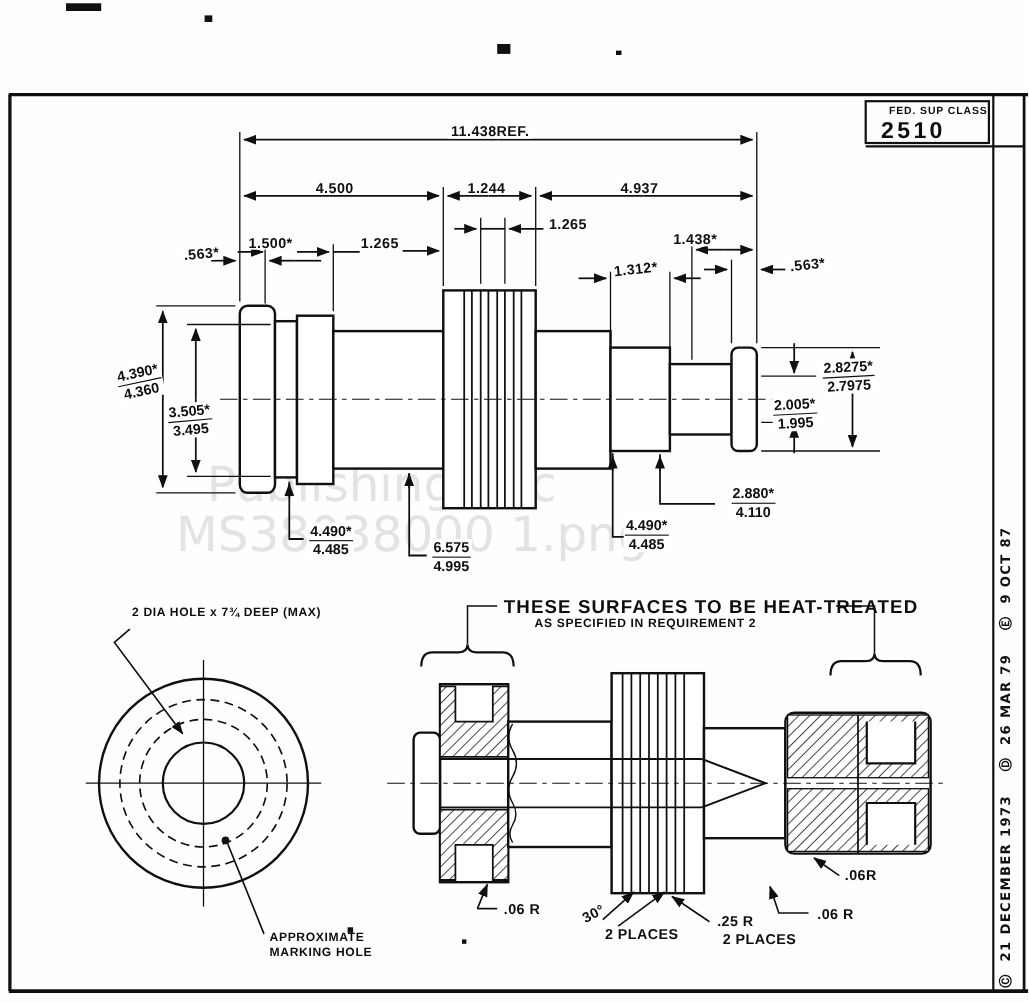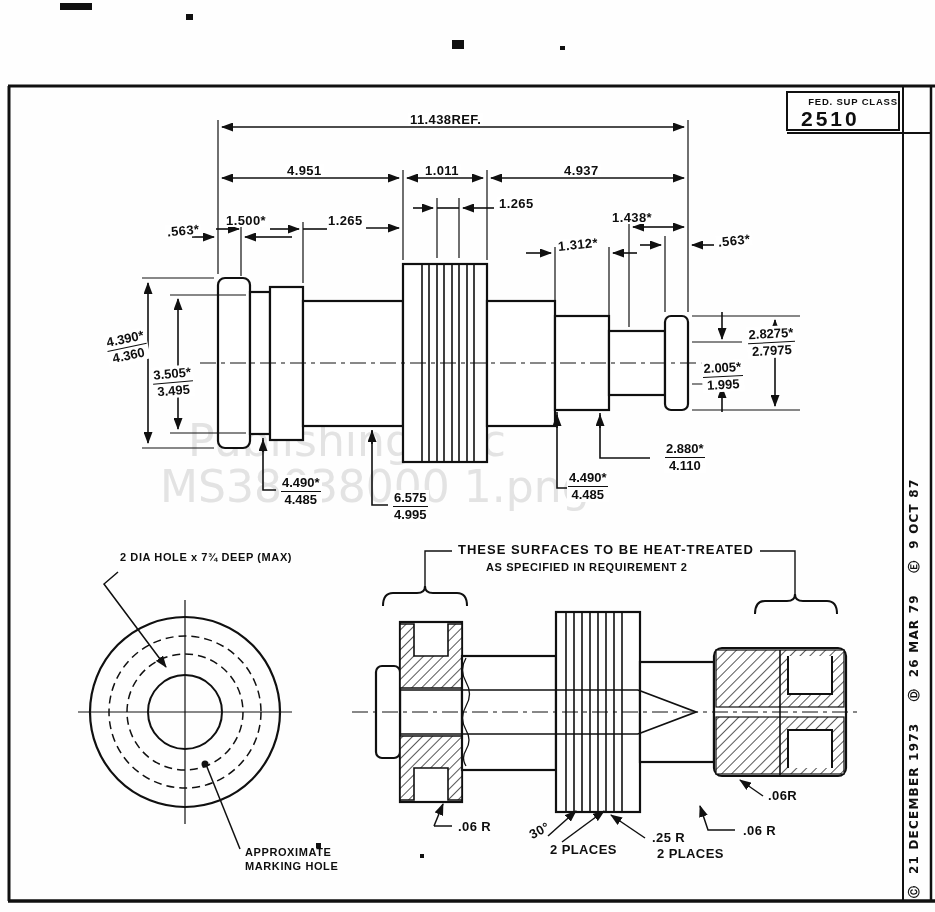--- a/index.html
+++ b/index.html
@@ -2,21 +2,21 @@
 <html><head>
 <meta charset="utf-8">
 <style>
   html,body{margin:0;padding:0;background:#fff;}
   #sheet{position:relative;width:935px;height:912px;background:#fefefe;overflow:hidden;
          font-family:"Liberation Sans","DejaVu Sans",sans-serif;}
   svg{position:absolute;left:0;top:0;z-index:1;}
   .lbl{position:absolute;z-index:2;font:700 13px "Liberation Sans","DejaVu Sans",sans-serif;
        color:#0e0e0e;white-space:nowrap;letter-spacing:.4px;line-height:1;background:#fff;padding:0 2px;}
   .note{font-size:11px;letter-spacing:.6px;}
-  .big{font-size:13px;letter-spacing:1px;}
+  .big{font-size:17px;letter-spacing:1px;}
   .stk{position:absolute;z-index:2;text-align:center;background:#fff;line-height:1.12;padding:0 1px;}
   .stk .t{display:block;font:700 13px "Liberation Sans","DejaVu Sans",sans-serif;color:#0e0e0e;
           border-bottom:1.8px solid #0e0e0e;padding:0 1px 1px;white-space:nowrap;}
   .stk .b{display:block;font:700 13px "Liberation Sans","DejaVu Sans",sans-serif;color:#0e0e0e;white-space:nowrap;}
   #fedbox-label{position:absolute;z-index:2;left:789px;top:96px;width:128px;text-align:center;
        font:700 9.5px "Liberation Sans",sans-serif;letter-spacing:.8px;color:#0e0e0e;}
   #fedbox-value{position:absolute;z-index:2;left:801px;top:107px;
        font:700 21px "Liberation Sans",sans-serif;letter-spacing:3px;color:#0e0e0e;}
   #watermark{position:absolute;z-index:0;left:160px;top:372px;color:#e3e3e3;
        font:400 44px "DejaVu Sans",sans-serif;line-height:1.05;}
@@ -215,22 +215,22 @@
       <line x1="645" y1="838" x2="611" y2="815" marker-end="url(#ah)"></line>
       <line x1="763" y1="796" x2="740" y2="780" marker-end="url(#ah)"></line>
       <path d="M735,830 L708,830 L700,806" marker-end="url(#ah)"></path>
     </g>
   </svg>
 
   <div id="fedbox-label">FED. SUP CLASS</div>
   <div id="fedbox-value">2510</div>
 
   <span class="lbl" style="left:408px;top:113px">11.438REF.</span>
-  <span class="lbl" style="left:285px;top:164px">4.951</span>
-  <span class="lbl" style="left:423px;top:164px">1.011</span>
+  <span class="lbl" style="left:285px;top:164px">4.500</span>
+  <span class="lbl" style="left:423px;top:164px">1.244</span>
   <span class="lbl" style="left:562px;top:164px">4.937</span>
 
   <span class="lbl" style="left:165px;top:224px;transform:rotate(-5deg)">.563*</span>
   <span class="lbl" style="left:224px;top:214px">1.500*</span>
   <span class="lbl" style="left:326px;top:214px">1.265</span>
   <span class="lbl" style="left:497px;top:197px">1.265</span>
   <span class="lbl" style="left:556px;top:238px;transform:rotate(-6deg)">1.312*</span>
   <span class="lbl" style="left:610px;top:211px">1.438*</span>
   <span class="lbl" style="left:716px;top:234px;transform:rotate(-6deg)">.563*</span>
 

